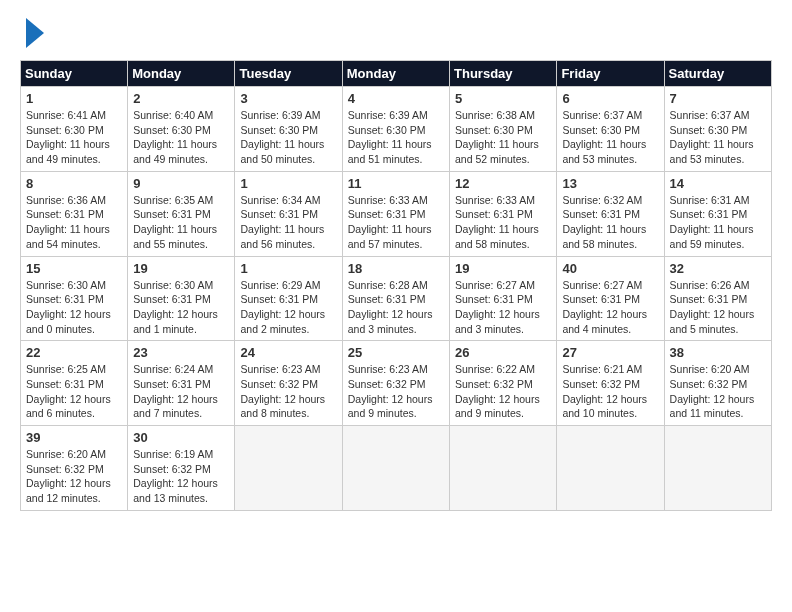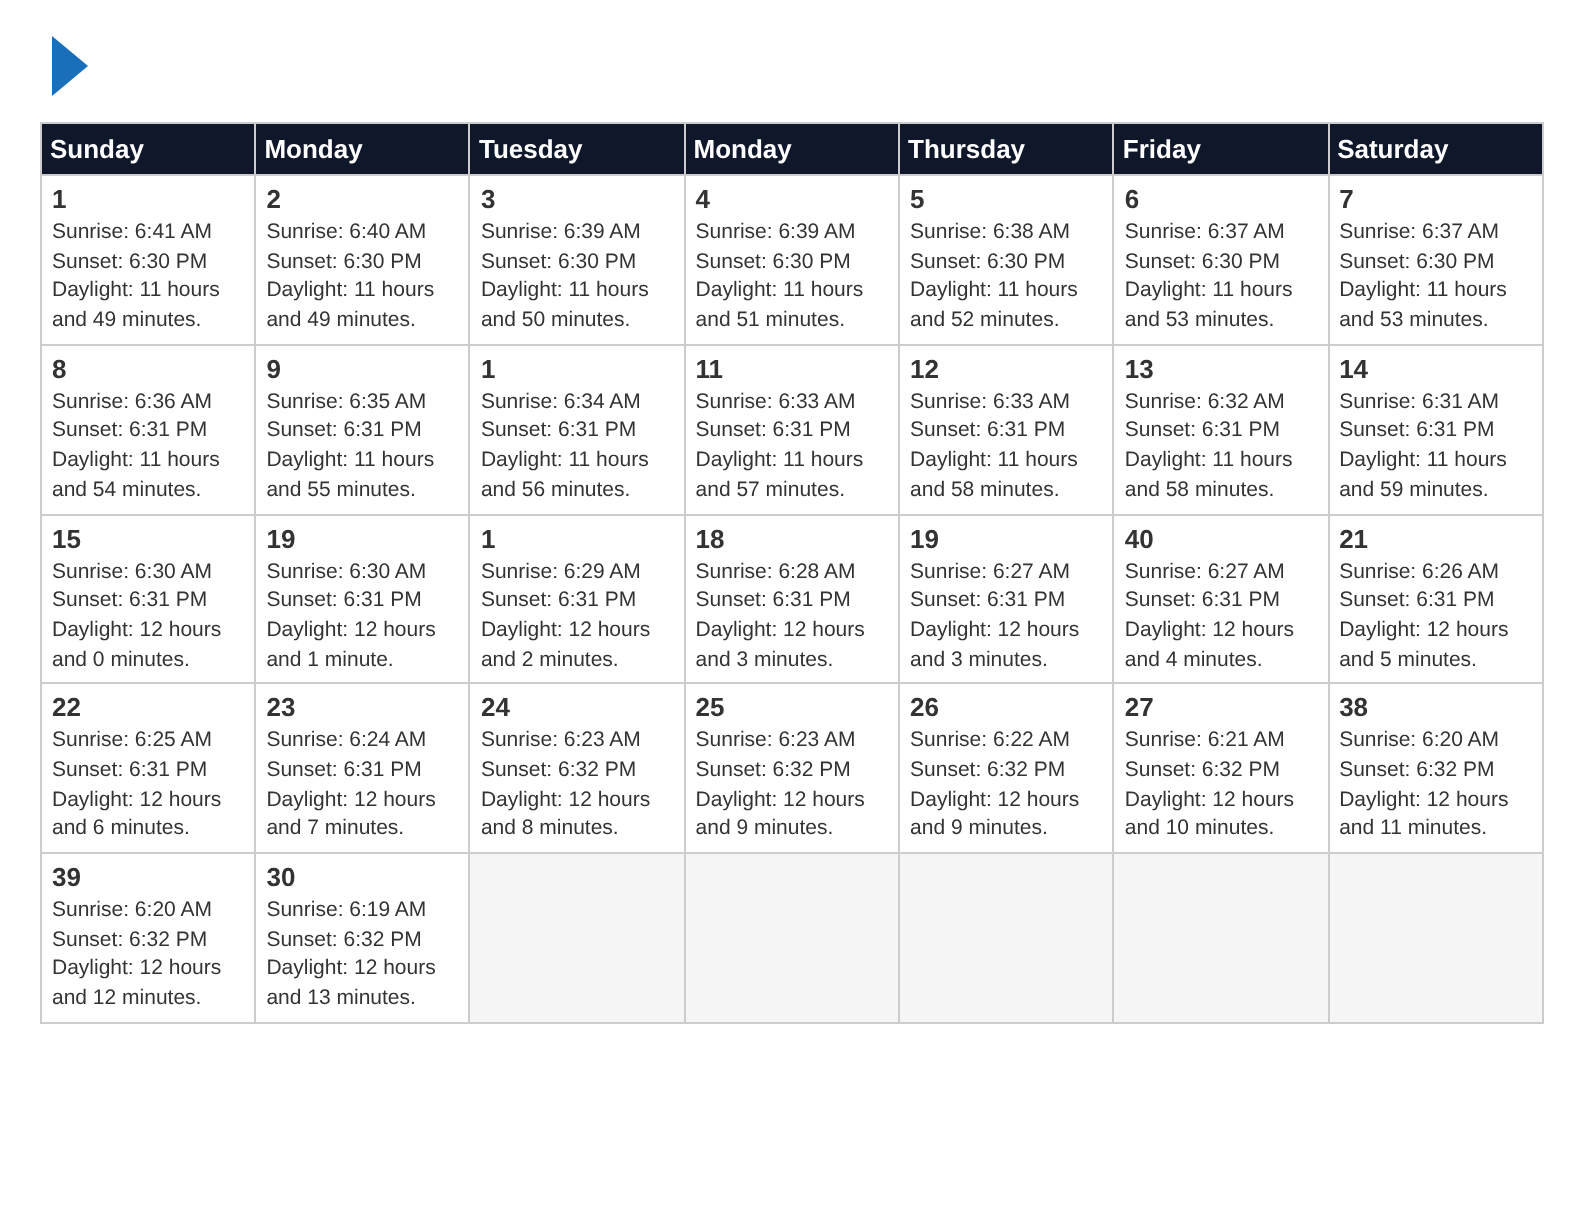--- a/index.html
+++ b/index.html
@@ -186,21 +186,21 @@
         </td>
         <td>
           <span class="day-num">19</span>
           <div class="day-info">Sunrise: 6:27 AM<br>Sunset: 6:31 PM<br>Daylight: 12 hours<br>and 3 minutes.</div>
         </td>
         <td>
           <span class="day-num">40</span>
           <div class="day-info">Sunrise: 6:27 AM<br>Sunset: 6:31 PM<br>Daylight: 12 hours<br>and 4 minutes.</div>
         </td>
         <td>
-          <span class="day-num">21</span>
+          <span class="day-num">32</span>
           <div class="day-info">Sunrise: 6:26 AM<br>Sunset: 6:31 PM<br>Daylight: 12 hours<br>and 5 minutes.</div>
         </td>
       </tr>
       <tr>
         <td>
           <span class="day-num">22</span>
           <div class="day-info">Sunrise: 6:25 AM<br>Sunset: 6:31 PM<br>Daylight: 12 hours<br>and 6 minutes.</div>
         </td>
         <td>
           <span class="day-num">23</span>

